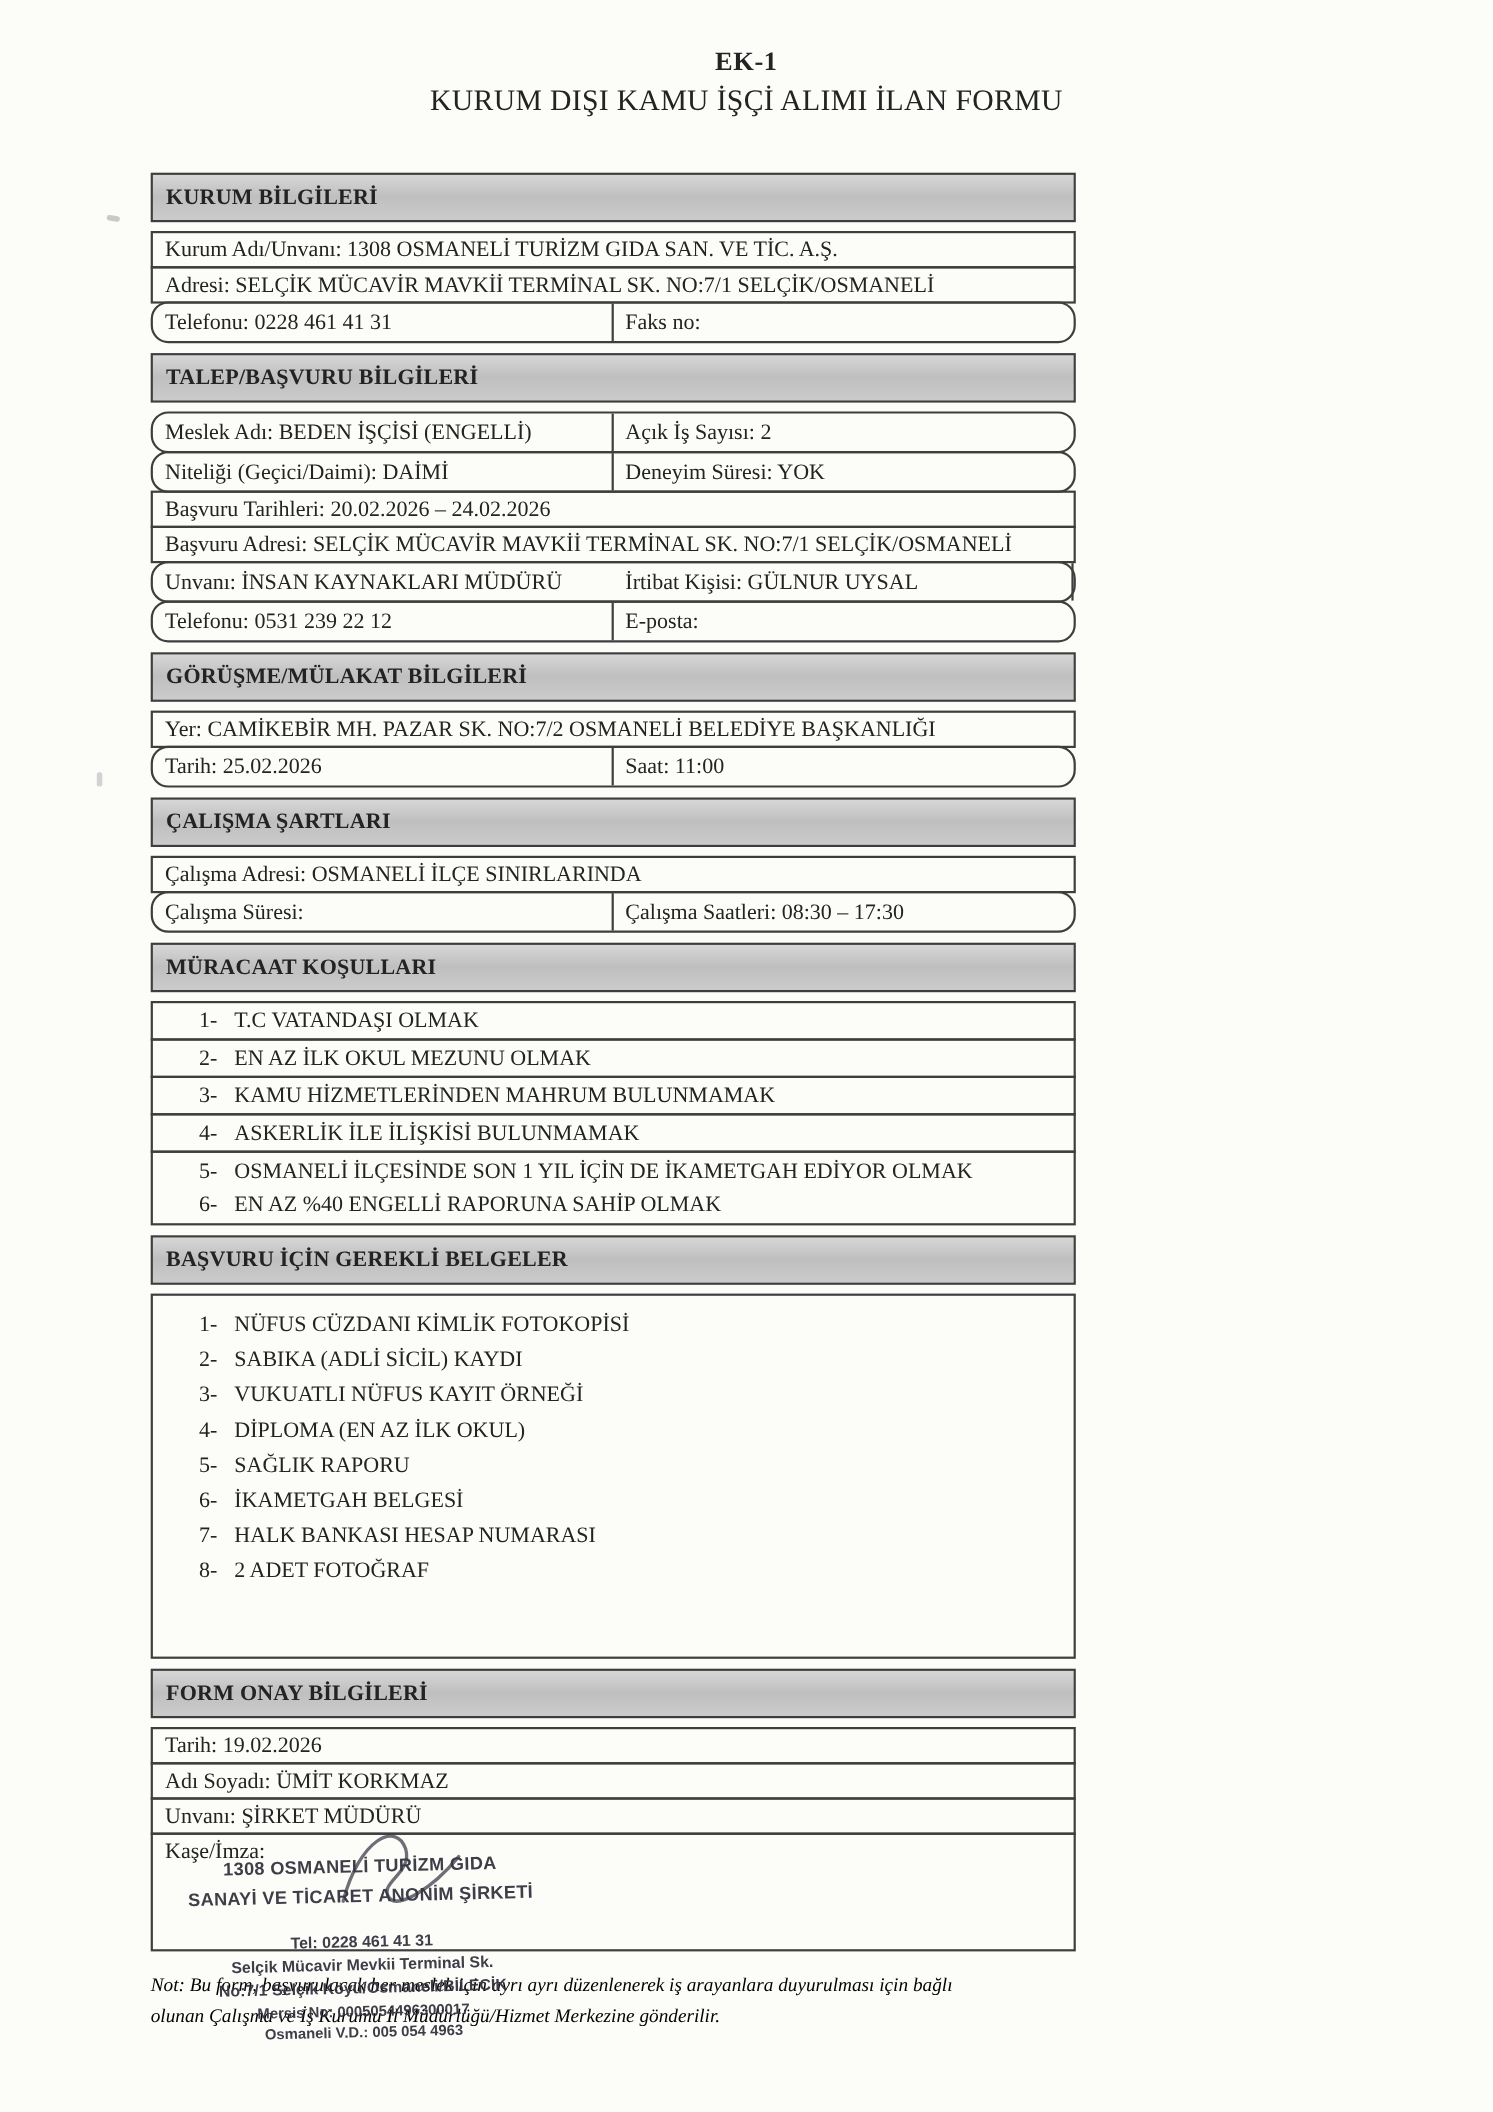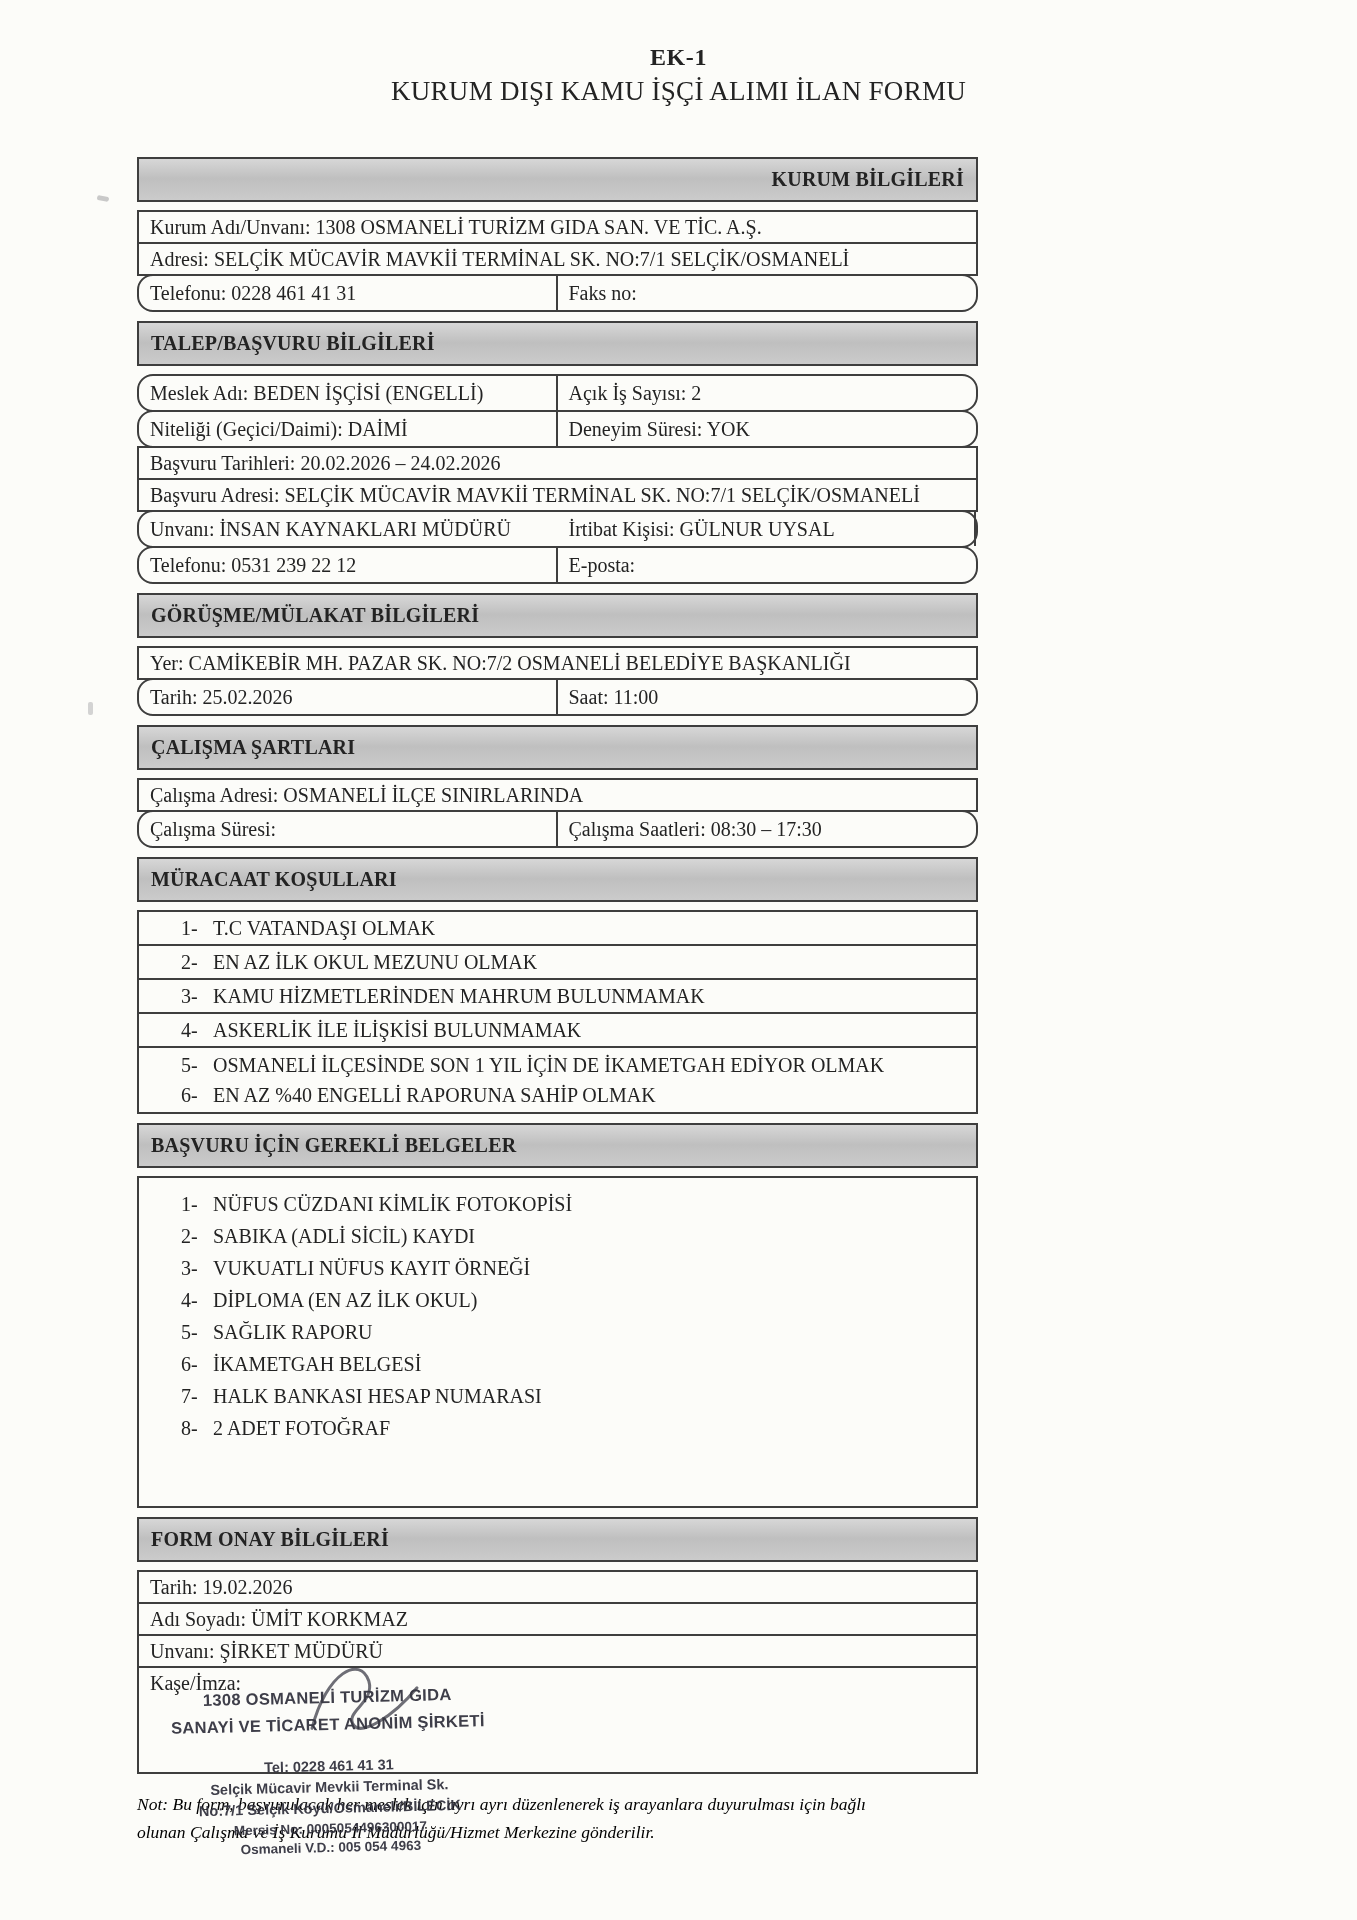--- a/index.html
+++ b/index.html
@@ -16,21 +16,21 @@
   .doc-title { font-size:27px; font-weight:400; margin-top:5px; letter-spacing:.3px; }
 
   .form { margin:50px 0 0 137px; width:841px; }
 
   .sec-header {
     border:2px solid #3e3e3e;
     background:linear-gradient(180deg,#d7d7d7 0%,#bfbfbf 48%,#cbcbcb 100%);
     font-weight:700; font-size:20px; line-height:25px;
     padding:8px 12px; margin:9px 0 8px; letter-spacing:.2px;
   }
-  .form > .sec-header:first-child { margin-top:0;text-align:right; }
+  .form > .sec-header:first-child { margin-top:0; }
 
   .row {
     border:2px solid #3e3e3e;
     padding:2px 11px;
     font-size:20px; line-height:26px;
   }
   .row + .row { margin-top:-2px; }
 
   .row.split { display:flex; padding:0;border-radius:16px; }
   .split .cell { flex:1 1 50%; padding:4px 11px; }

